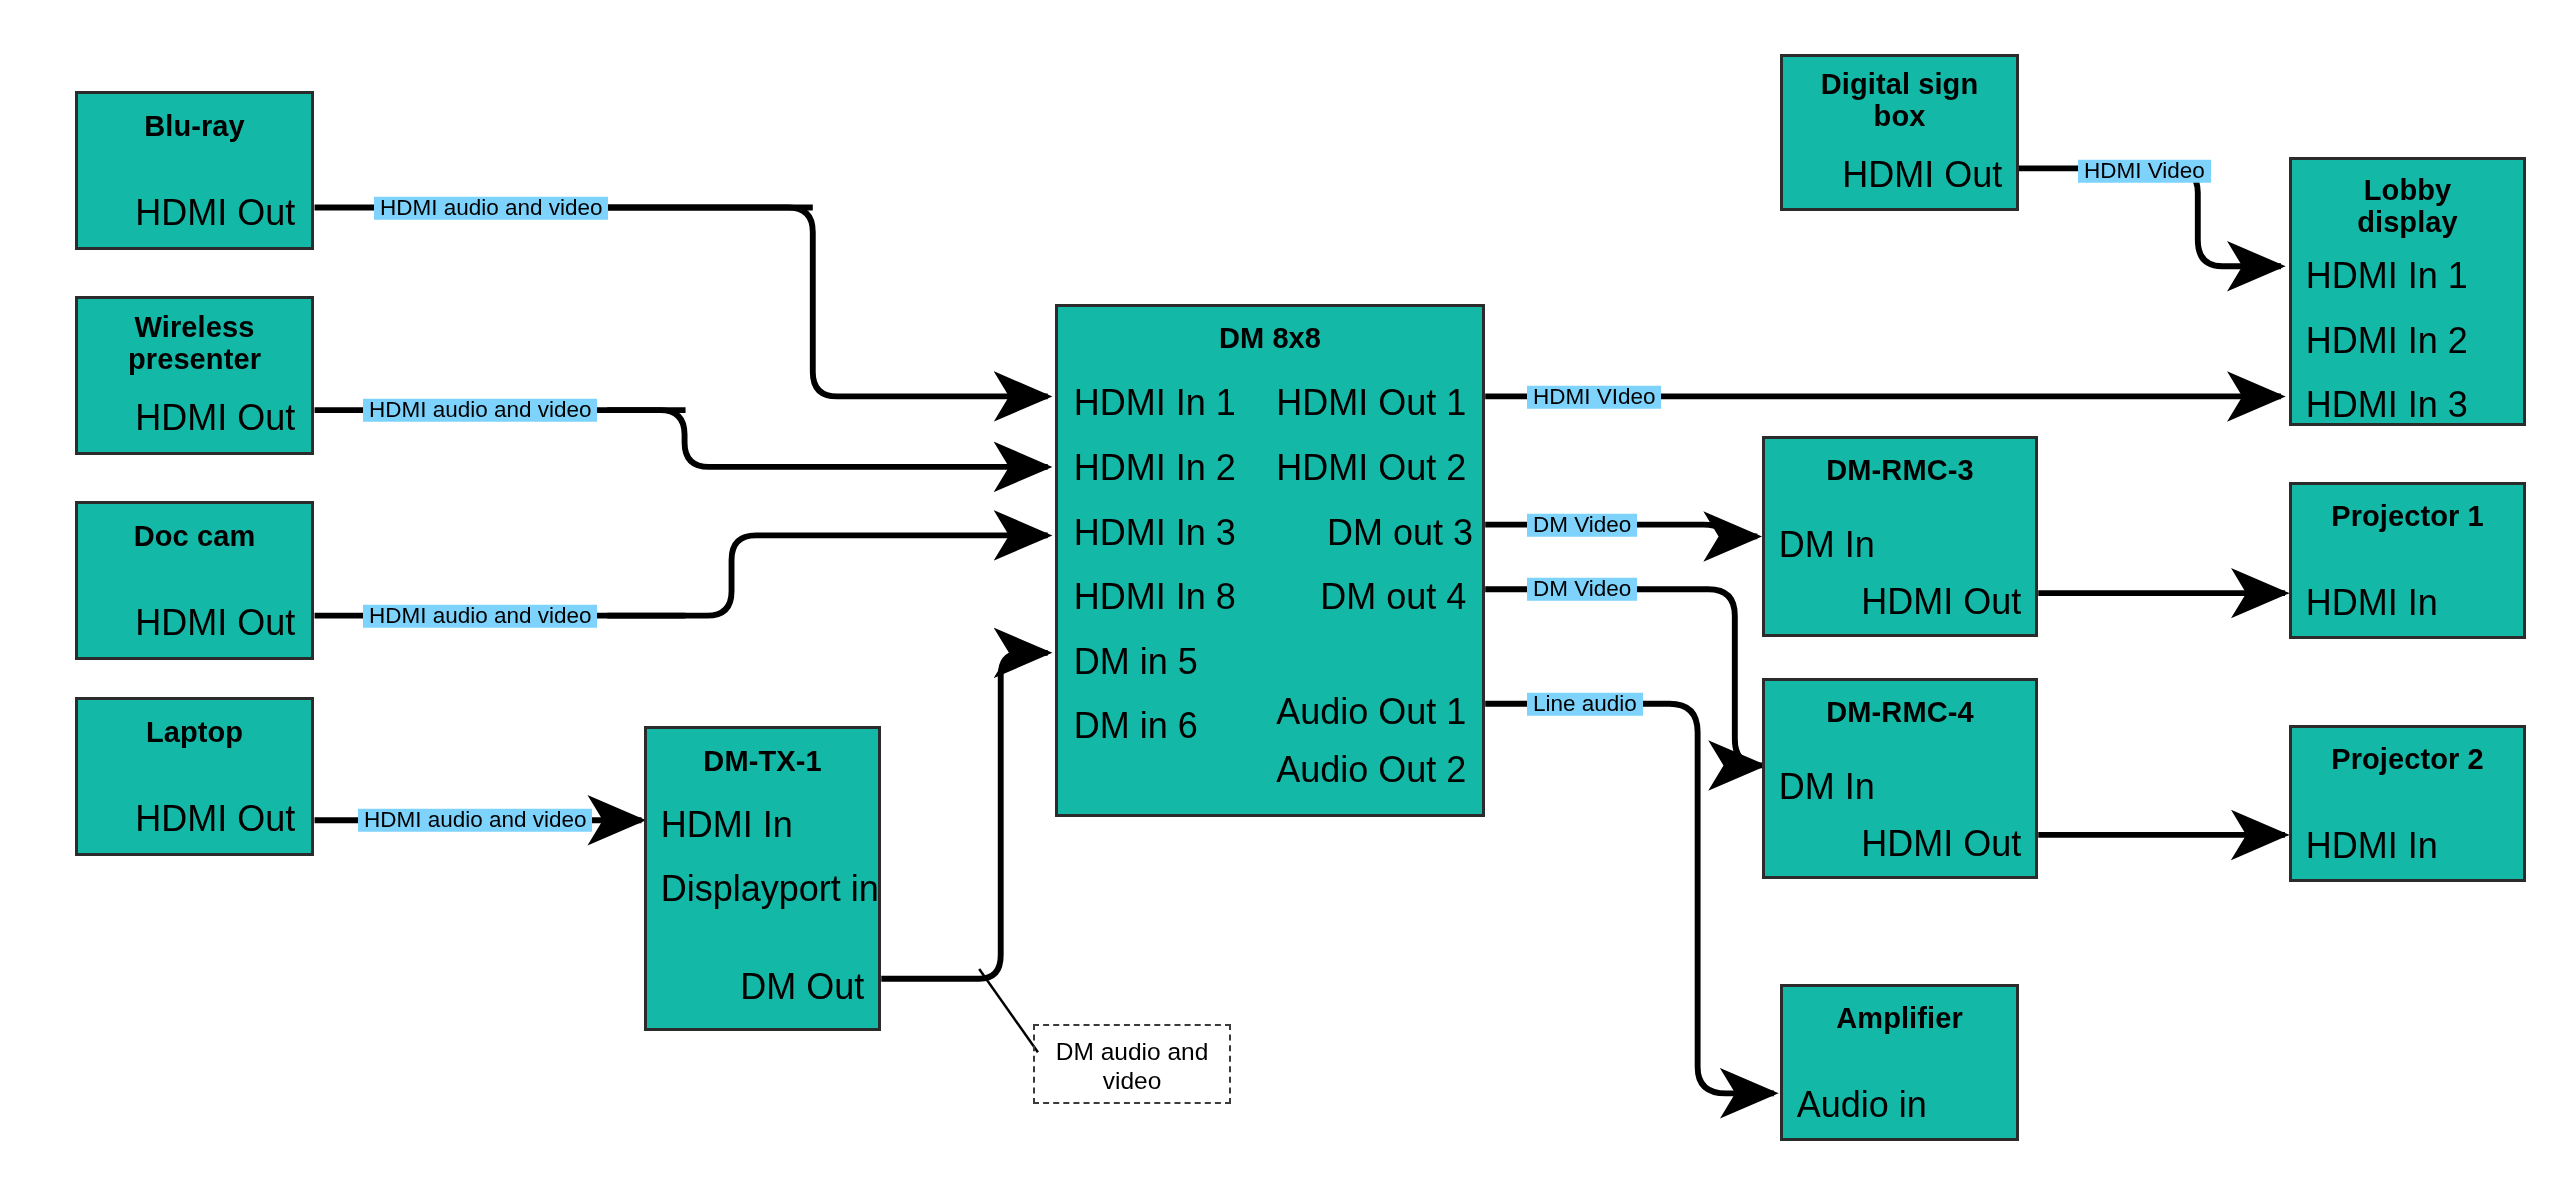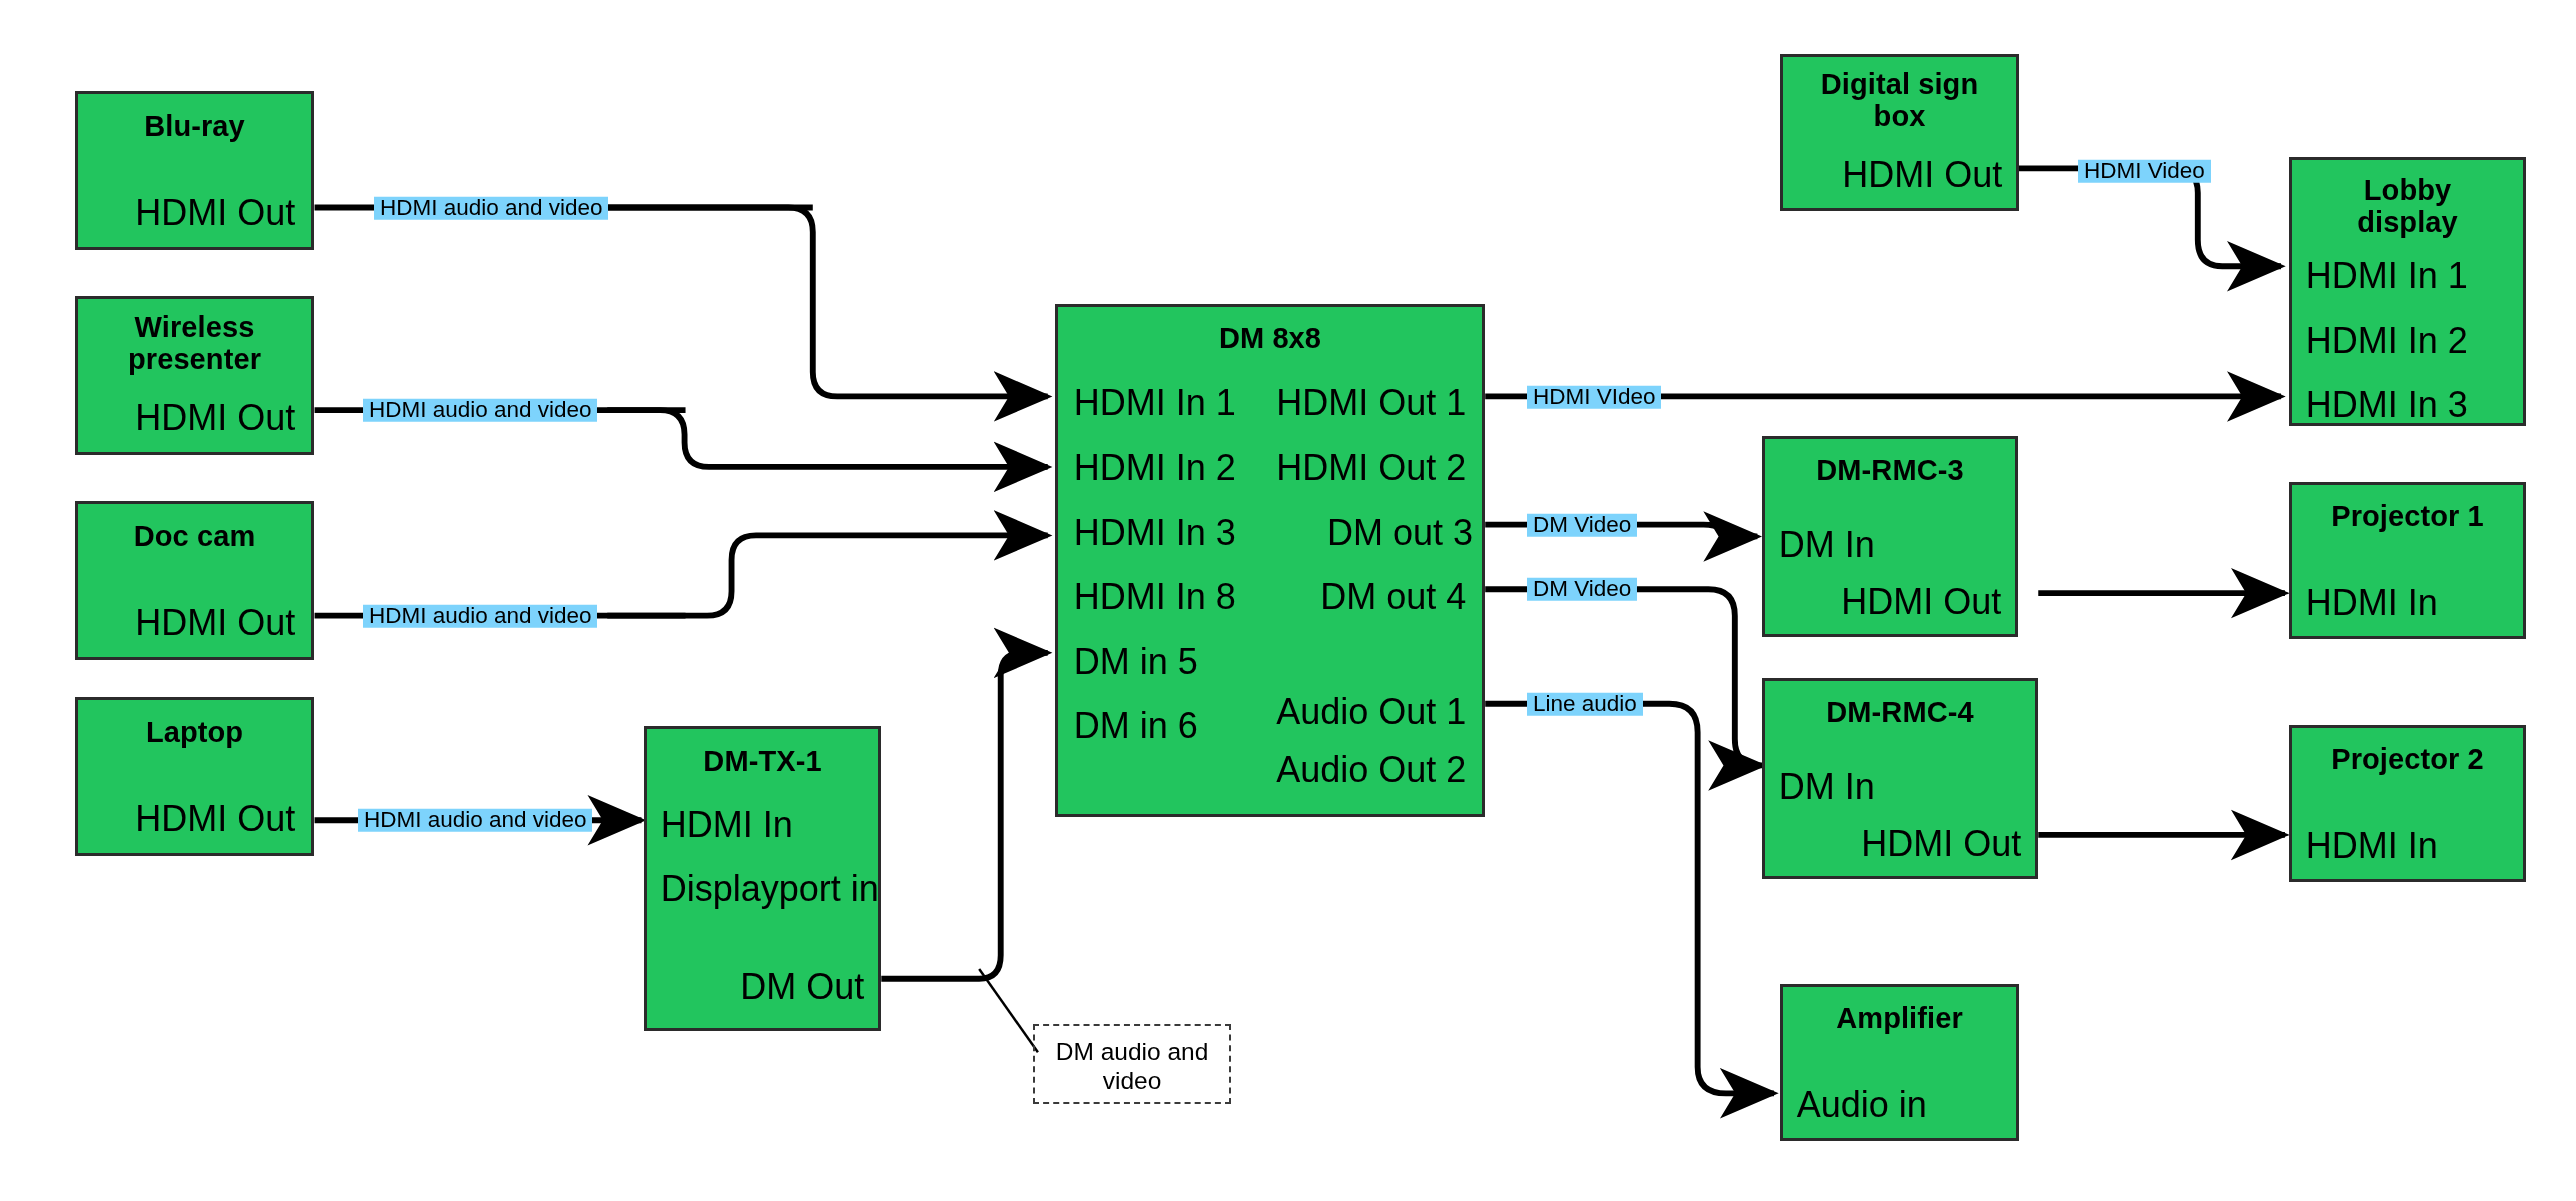--- a/index.html
+++ b/index.html
@@ -19,21 +19,21 @@
     position:absolute;
     left:0; top:0;
     width:2576px;
     height:1201px;
     pointer-events:none;
   }
   .node{
     position:absolute;
     box-sizing:border-box;
     border:3.9px solid #2b2b2b;
-    background:#22c55e;
+    background:#14b8a6;
     z-index:2;
   }
   .node.dashed{
     border:2px dashed #3a3a3a;
     background:transparent;
   }
   .node .title{
     font-weight:bold;
     text-align:center;
     font-size:29px;
@@ -171,21 +171,21 @@
   </div>
 
   <div class="node" style="left:2289px; top:157px; width:237px; height:269px;">
     <div class="abs title" style="left:0; right:0; top:13.7px;">Lobby
 display</div>
     <div class="abs port left" style="left:13.7px; top:96px;">HDMI In 1</div>
     <div class="abs port left" style="left:13.7px; top:161px;">HDMI In 2</div>
     <div class="abs port left" style="left:13.7px; top:225px;">HDMI In 3</div>
   </div>
 
-  <div class="node" style="left:1762px; top:436px; width:256px; height:201px;">
+  <div class="node" style="left:1762px; top:436px; width:276px; height:201px;">
     <div class="abs title" style="left:0; right:0; top:14.7px;">DM-RMC-3</div>
     <div class="abs port left" style="left:13.7px;  top:86px;">DM In</div>
     <div class="abs port right" style="right:13.7px; top:143px;">HDMI Out</div>
   </div>
 
   <div class="node" style="left:1762px; top:678px; width:276px; height:201px;">
     <div class="abs title" style="left:0; right:0; top:14.7px;">DM-RMC-4</div>
     <div class="abs port left" style="left:13.7px;  top:86px;">DM In</div>
     <div class="abs port right" style="right:13.7px; top:143px;">HDMI Out</div>
   </div>

